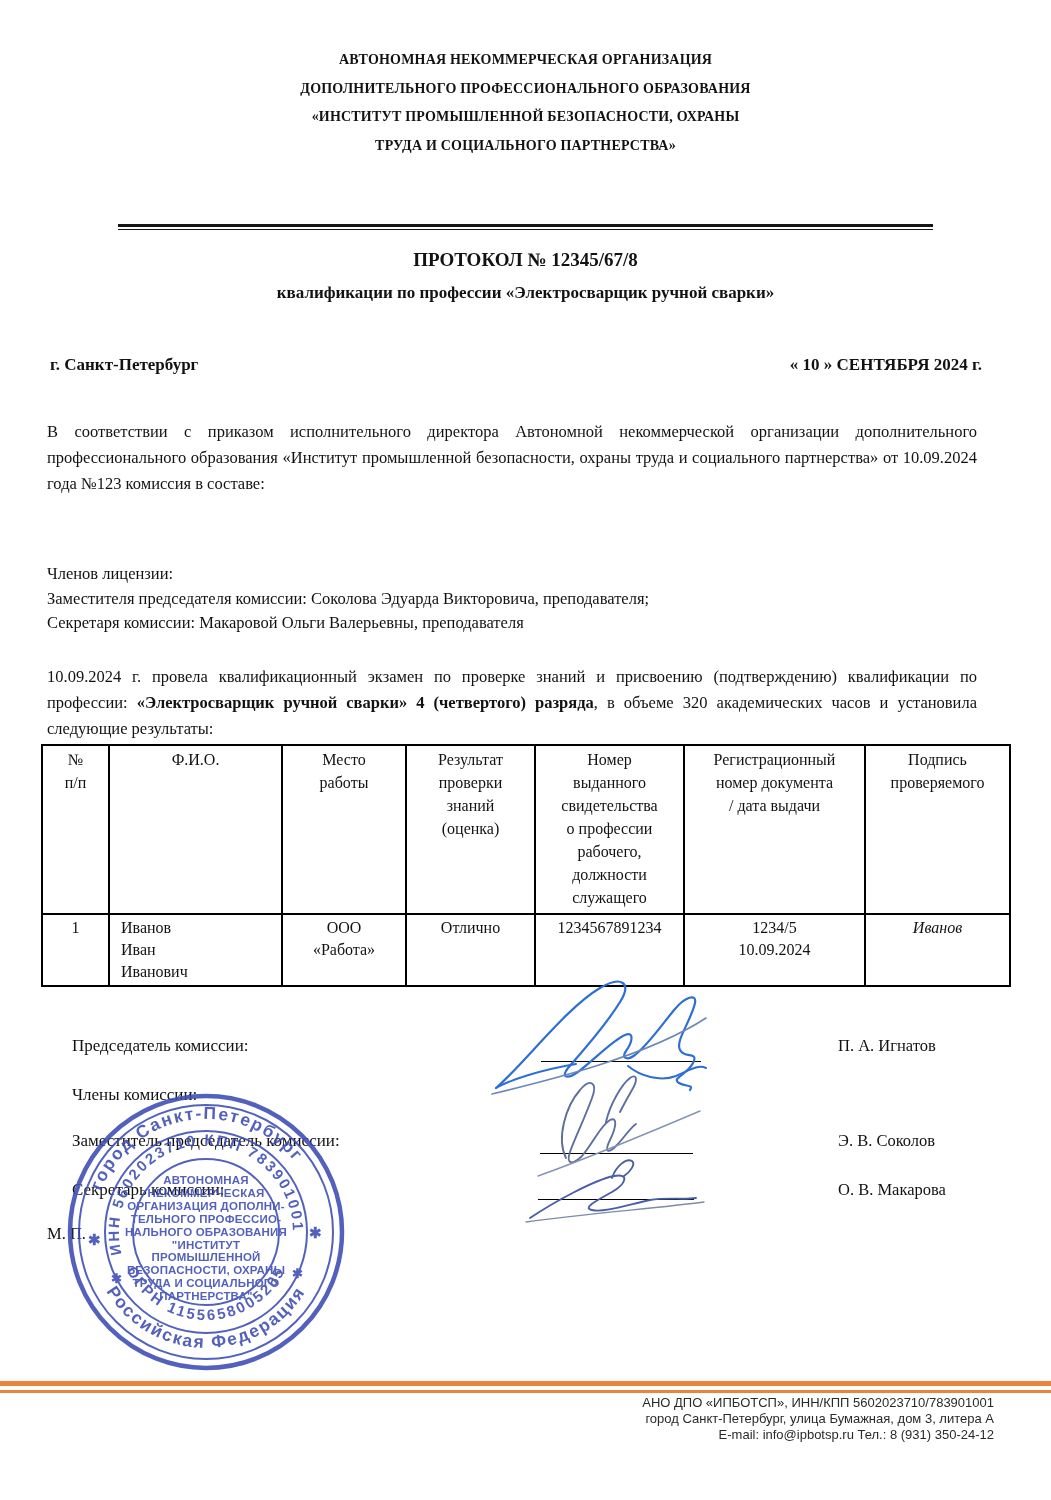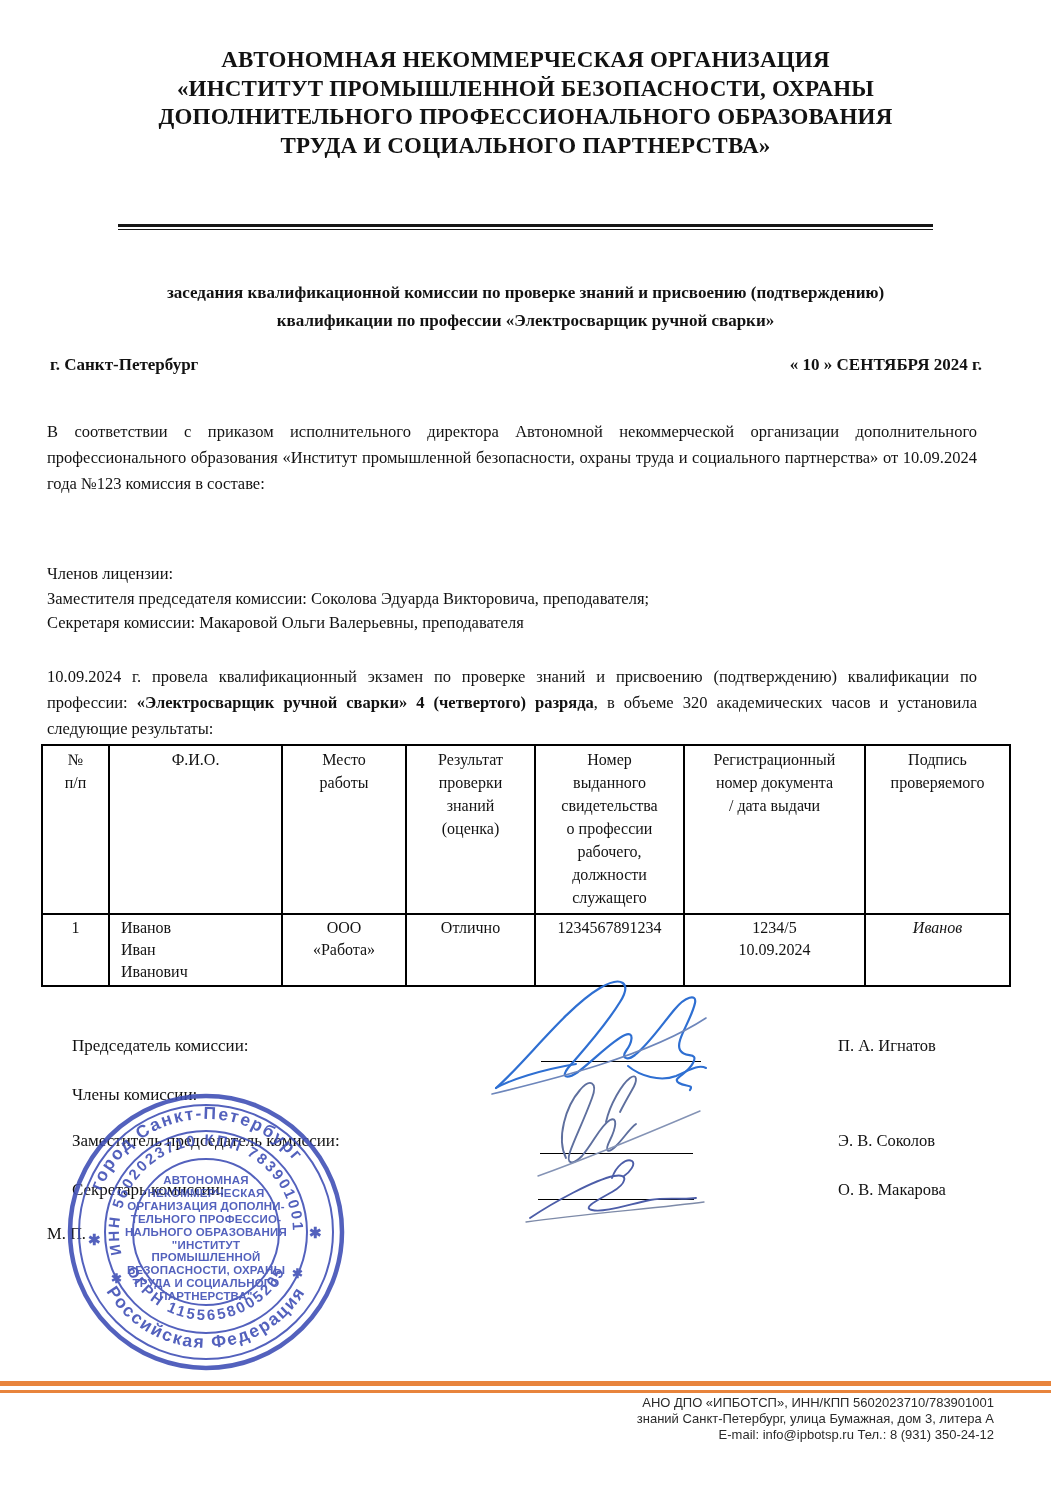--- a/index.html
+++ b/index.html
@@ -3,21 +3,21 @@
 <meta charset="utf-8">
 <style>
   html,body { margin:0; padding:0; background:#888; }
   #page {
     position:relative; width:1051px; height:1500px; margin:0 auto;
     background:#ffffff; overflow:hidden;
     font-family:"Liberation Serif", serif; color:#121212;
   }
   .org-header {
     position:absolute; top:46px; left:0; width:100%;
-    text-align:center; font-weight:bold; font-size:23px; line-height:28.5px;
+    text-align:center; font-weight:bold; font-size:14px; line-height:28.5px;
     letter-spacing:0.2px;
   }
   .license {
     position:absolute; top:172px; left:0; width:100%;
     text-align:center; font-weight:bold; font-size:13.5px; line-height:19.5px;
     white-space:nowrap;
   }
   .double-rule {
     position:absolute; top:224px; left:118px; width:815px; height:2px;
     border-top:3px solid #161616; border-bottom:1.4px solid #161616;
@@ -93,30 +93,30 @@
     font-size:13px; line-height:15.8px; color:#2a2a2a;
   }
 </style>
 </head>
 <body>
 
 <div id="page">
 
   <div class="org-header">
     <div>АВТОНОМНАЯ НЕКОММЕРЧЕСКАЯ ОРГАНИЗАЦИЯ</div>
+    <div>ДОПОЛНИТЕЛЬНОГО ПРОФЕССИОНАЛЬНОГО ОБРАЗОВАНИЯ</div>
     <div>«ИНСТИТУТ ПРОМЫШЛЕННОЙ БЕЗОПАСНОСТИ, ОХРАНЫ</div>
-    <div>ДОПОЛНИТЕЛЬНОГО ПРОФЕССИОНАЛЬНОГО ОБРАЗОВАНИЯ</div>
     <div>ТРУДА И СОЦИАЛЬНОГО ПАРТНЕРСТВА»</div>
   </div>
 
 
   <div class="double-rule"></div>
 
+  <div class="protocol-title">ПРОТОКОЛ № 12345/67/8</div>
   <div class="subtitle">
-    <div>заседания квалификационной комиссии по проверке знаний и присвоению (подтверждению)</div>
     <div>квалификации по профессии «Электросварщик ручной сварки»</div>
   </div>
 
   <div class="place-date">
     <span>г. Санкт-Петербург</span>
     <span>« 10 » СЕНТЯБРЯ 2024 г.</span>
   </div>
 
   <div class="para" id="para1">В соответствии с приказом исполнительного директора Автономной некоммерческой организации дополнительного профессионального образования «Институт промышленной безопасности, охраны труда и социального партнерства» от 10.09.2024 года №123 комиссия в составе:</div>
 
@@ -252,17 +252,17 @@
 "ИНСТИТУТ ПРОМЫШЛЕННОЙ
 БЕЗОПАСНОСТИ, ОХРАНЫ
 ТРУДА И СОЦИАЛЬНОГО
 ПАРТНЕРСТВА"</div>
   </div>
 
   <div class="footer-stripe" id="footer-stripe-1" style="background:#e8843c"></div>
   <div class="footer-stripe" id="footer-stripe-2" style="background:#e8843c"></div>
   <div id="footer-text">
     <div>АНО ДПО «ИПБОТСП», ИНН/КПП 5602023710/783901001</div>
-    <div>знаний Санкт-Петербург, улица Бумажная, дом 3, литера А</div>
+    <div>город Санкт-Петербург, улица Бумажная, дом 3, литера А</div>
     <div>E-mail: info@ipbotsp.ru Тел.: 8 (931) 350-24-12</div>
   </div>
 
 </div>
 
 </body></html>

